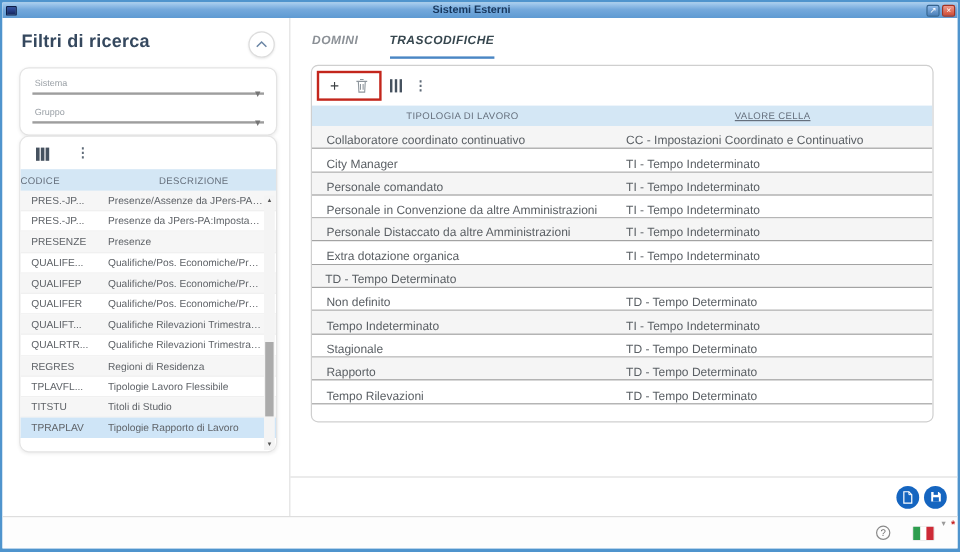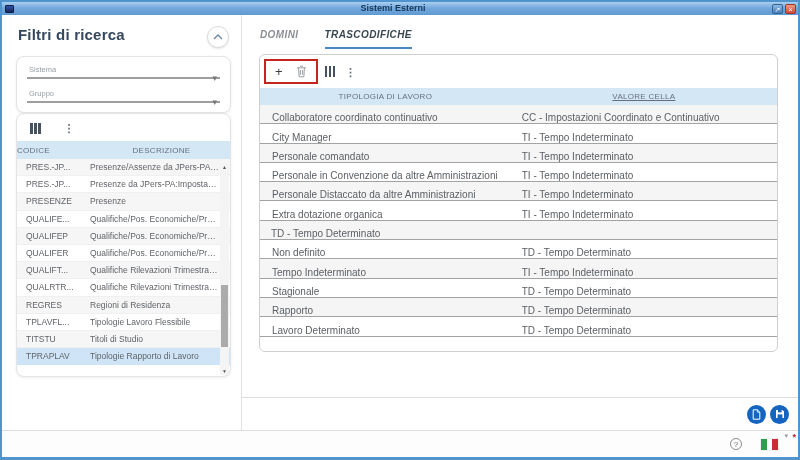--- a/index.html
+++ b/index.html
@@ -258,21 +258,21 @@
             </div>
           <div class="mrow">
               <span class="m1">Stagionale</span>
               <span class="m2">TD - Tempo Determinato</span>
             </div>
           <div class="mrow">
               <span class="m1">Rapporto</span>
               <span class="m2">TD - Tempo Determinato</span>
             </div>
           <div class="mrow">
-              <span class="m1">Lavoro Determinato</span>
+              <span class="m1">Tempo Rilevazioni</span>
               <span class="m2">TD - Tempo Determinato</span>
             </div>
         </div>
       </div>
 
       <div class="main-action-bar">
         <div class="circle-btn">
           <svg width="9" height="11" viewBox="0 0 9 11">
               <path d="M1.2 0.8 h4.2 L7.8 3.2 V10.2 H1.2 Z" fill="none" stroke="#fff" stroke-width="1"></path>
               <path d="M5.4 0.8 V3.2 H7.8" fill="none" stroke="#fff" stroke-width="0.8"></path>

